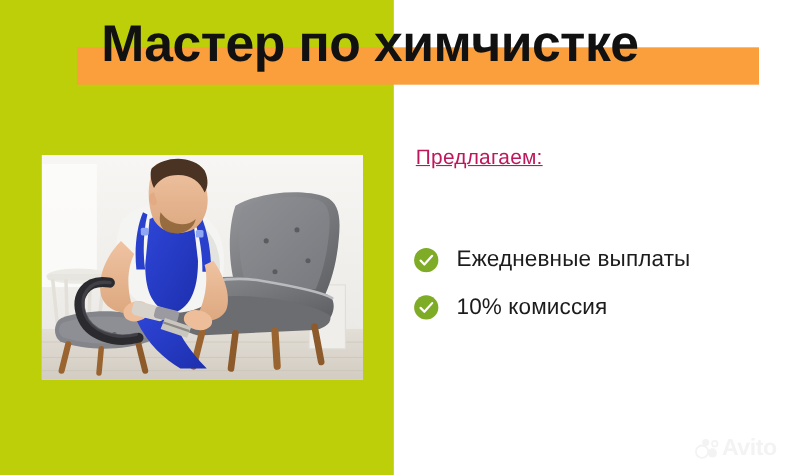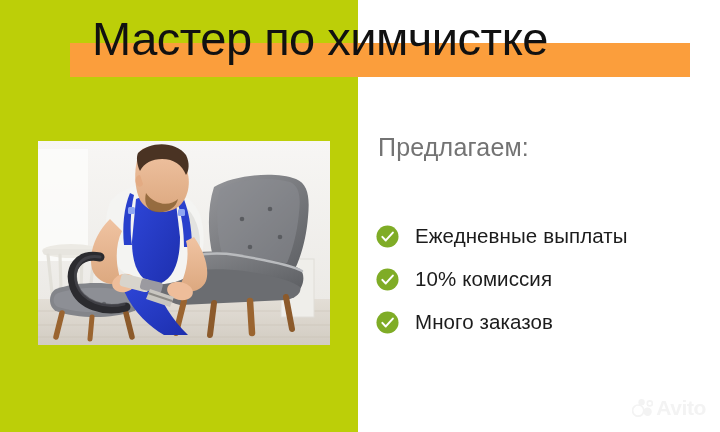--- a/index.html
+++ b/index.html
@@ -37,45 +37,46 @@
   }
   
   .ad-title {
     position: absolute;
     left: 92px;
     top: 6px;
     width: 620px;
     height: 66px;
     line-height: 66px;
     font-size: 47px;
-    font-weight: normal;
+    font-weight: bold;
     letter-spacing: -0.5px;
     color: #111111;
     white-space: nowrap;
   }
   
   .photo {
     position: absolute;
     left: 38px;
     top: 141px;
     width: 292px;
     height: 204px;
     overflow: hidden;
     background: #f3f2f0;
   }
   .photo svg { display: block; }
   
   .offer-heading {
     position: absolute;
     left: 378px;
     top: 133px;
-    font-size: 25px;
-    color: #737373;
+    font-size: 19px;
+    color: #be185d;
     letter-spacing: 0.2px;
     white-space: nowrap;
+    text-decoration: underline;
   }
   .benefit-list {
     position: absolute;
     left: 376px;
     top: 205px;
     width: 330px;
     margin: 0;
     padding: 0;
     list-style: none;
   }
@@ -267,27 +268,20 @@
     </li>
 
     <li class="benefit-item">
       <svg class="check-badge" viewBox="0 0 24 24">
         <circle cx="12" cy="12" r="11.5" fill="#7fac26"></circle>
         <path d="M6.6 12.4 L10.2 16.1 L17.6 7.9" stroke="#ffffff" stroke-width="2.1" fill="none" stroke-linecap="round" stroke-linejoin="round"></path>
       </svg>
       <span class="benefit-label">10% комиссия</span>
     </li>
 
-    <li class="benefit-item">
-      <svg class="check-badge" viewBox="0 0 24 24">
-        <circle cx="12" cy="12" r="11.5" fill="#7fac26"></circle>
-        <path d="M6.6 12.4 L10.2 16.1 L17.6 7.9" stroke="#ffffff" stroke-width="2.1" fill="none" stroke-linecap="round" stroke-linejoin="round"></path>
-      </svg>
-      <span class="benefit-label">Много заказов</span>
-    </li>
 
   </ul>
 
   <div class="watermark">
     <svg class="wm-glyph" width="22" height="20" viewBox="0 0 22 20">
       <circle cx="6.2" cy="12.6" r="5.6" fill="none" stroke="#f2f2f2" stroke-width="1.7"></circle>
       <circle cx="15.6" cy="13.8" r="4.2" fill="#f2f2f2"></circle>
       <circle cx="9.6" cy="4.2" r="3.2" fill="#f2f2f2"></circle>
       <circle cx="17.8" cy="5.4" r="2.5" fill="none" stroke="#f2f2f2" stroke-width="1.6"></circle>
     </svg>

